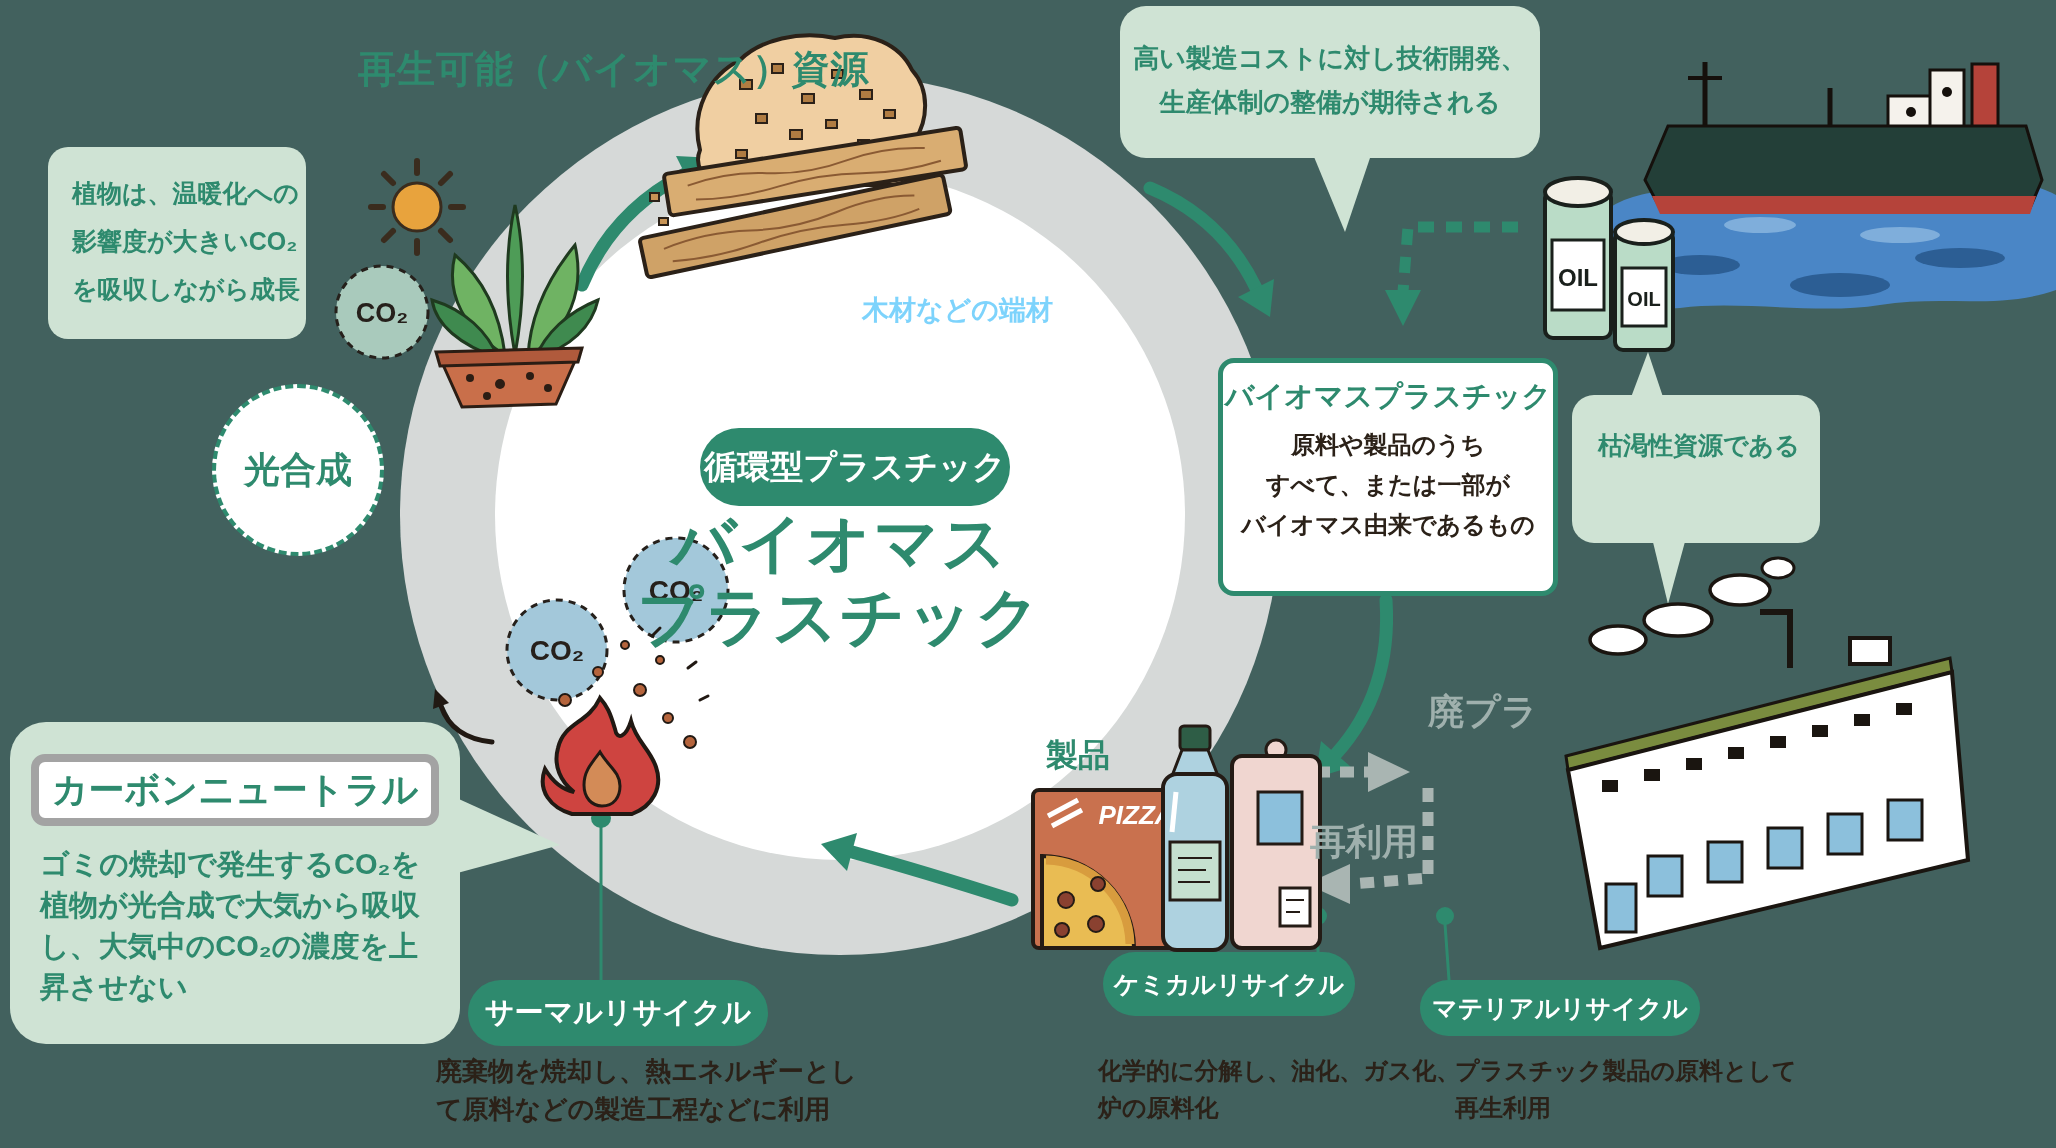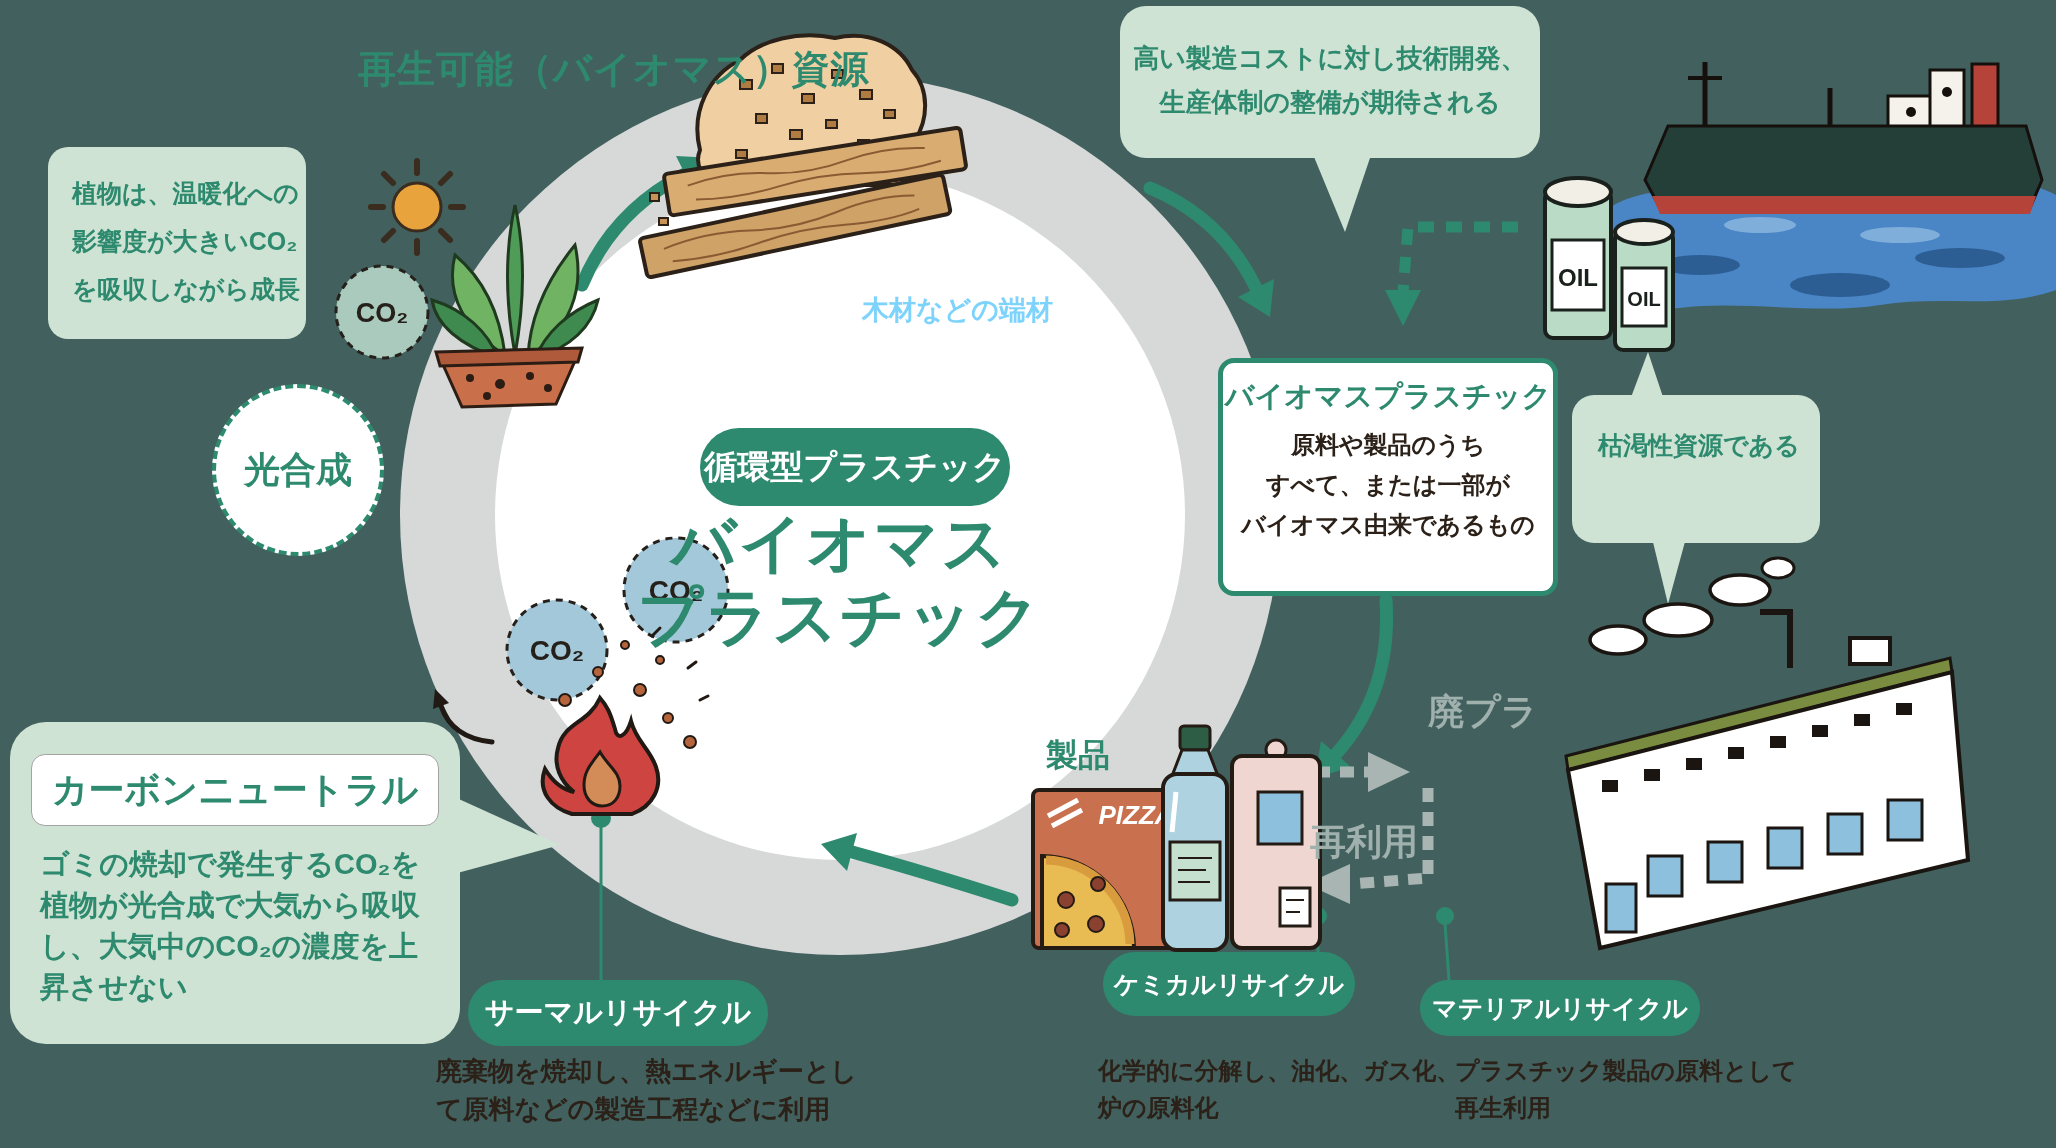--- a/index.html
+++ b/index.html
@@ -27,21 +27,21 @@
   #wood-caption{left:862px;top:292px;font-size:27px;font-weight:700;color:#7dd3fc;}
   
   #center-badge{left:700px;top:428px;width:310px;height:78px;border-radius:39px;background:#2E8A6E;color:#FFFFFF;font-size:33px;font-weight:700;display:flex;align-items:center;justify-content:center;}
   #center-title{left:540px;top:506px;width:600px;text-align:center;color:#2E8A6E;font-weight:700;font-size:64px;line-height:74px;letter-spacing:2px;}
   
   #biomass-box{left:1218px;top:358px;width:340px;height:238px;background:#FFFFFF;border:5px solid #2E8A6E;border-radius:16px;box-sizing:border-box;text-align:center;padding-top:14px;}
   #biomass-box .bb-title{color:#2E8A6E;font-size:29px;font-weight:700;margin-bottom:8px;}
   #biomass-box .bb-line{color:#2B2118;font-size:24px;line-height:40px;font-weight:600;}
   
   #carbon{left:10px;top:722px;width:450px;height:322px;border-radius:36px;background:#CFE3D4;box-sizing:border-box;}
-  #carbon-titlebox{margin:32px auto 0 auto;width:408px;height:72px;background:#FFFFFF;border:1px solid #a3a3a3;border-radius:14px;display:flex;align-items:center;justify-content:center;font-size:36px;font-weight:700;color:#2E8A6E;box-sizing:border-box;}
+  #carbon-titlebox{margin:32px auto 0 auto;width:408px;height:72px;background:#FFFFFF;border:8px solid #a3a3a3;border-radius:14px;display:flex;align-items:center;justify-content:center;font-size:36px;font-weight:700;color:#2E8A6E;box-sizing:border-box;}
   #carbon-body{padding:18px 20px 0 30px;font-size:29px;line-height:41px;color:#2E8A6E;font-weight:600;}
   
   .graylabel{color:#9FB0AD;font-weight:700;font-size:36px;}
   #haipura{left:1428px;top:688px;}
   #sairiyou{left:1310px;top:818px;}
   #seihin{left:1046px;top:734px;font-size:32px;font-weight:700;color:#2E8A6E;}
   
   .pill{background:#2E8A6E;color:#FFFFFF;font-weight:700;display:flex;align-items:center;justify-content:center;border-radius:33px;}
   #thermal-pill{left:468px;top:980px;width:300px;height:66px;font-size:29px;}
   #chemical-pill{left:1103px;top:952px;width:252px;height:64px;font-size:25px;}

